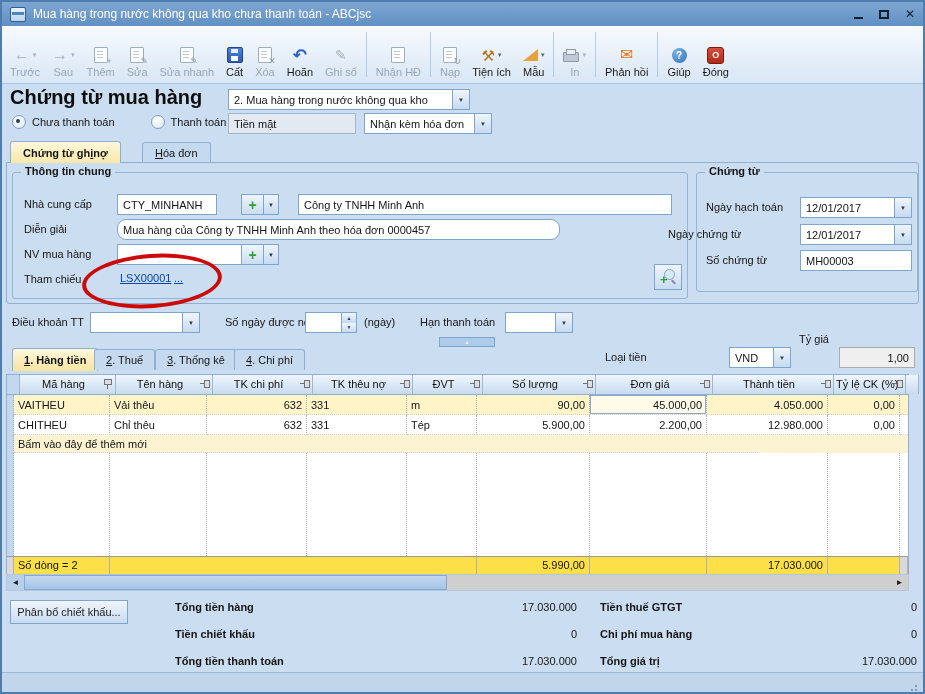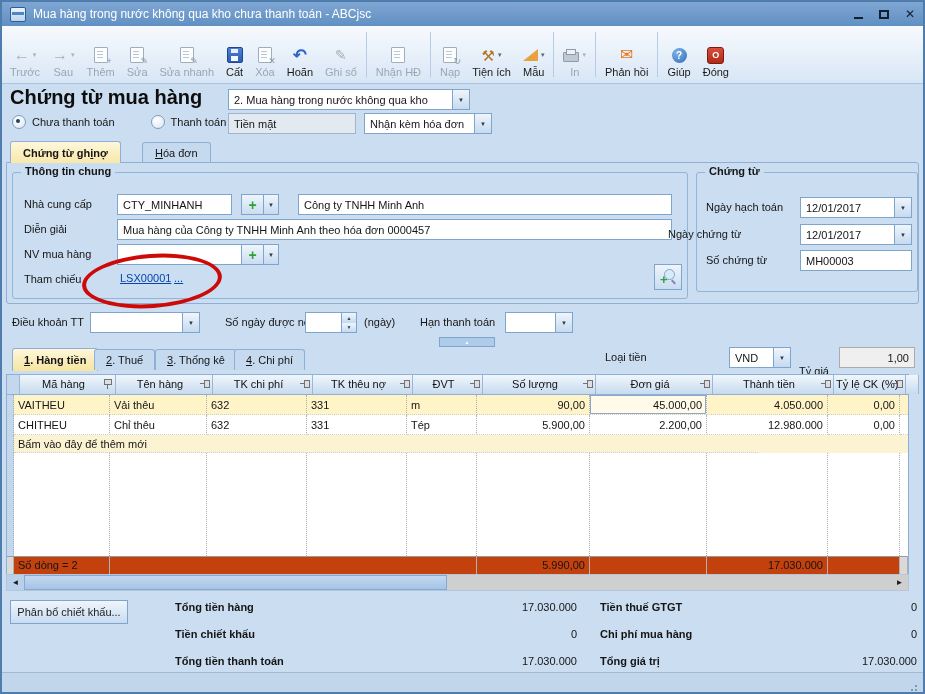--- a/index.html
+++ b/index.html
@@ -76,23 +76,23 @@
   .g-row{display:flex;}
   .gc{box-sizing:border-box;padding:0 4px;line-height:19px;height:19px;border-right:1px dotted #ADADAD;overflow:hidden;white-space:nowrap;flex:none;}
   .g-head{background:linear-gradient(#F0F6FC,#C7DBF0);border-bottom:1px solid #8FB0D4;}
   .g-head .gc{border-right:1px solid #9DB8D7;text-align:center;position:relative;padding:0 10px 8px 2px;color:#111;}
   .g-data .gc{height:20px;line-height:20px;border-bottom:1px dotted #CFCFCF;}
   .r-sel{background:#FFF4C8;}
   .r-white{background:#fff;}
   .r-add{background:#FBF3D2;}
   .g-add .gc{height:18px;line-height:18px;border-bottom:1px dotted #CFCFCF;}
   .g-fill .gc{height:103px;border-bottom:none;}
-  .g-sum .gc{background:#c2410c;border-right:1px solid #B0B0B0;border-top:1px solid #9A9A9A;height:18px;line-height:17px;}
+  .g-sum .gc{background:#fde047;border-right:1px solid #B0B0B0;border-top:1px solid #9A9A9A;height:18px;line-height:17px;}
   .c0{width:7px;padding:0;background:#C4D8ED;}
-  .c1{width:96px;}.c2{width:97px;}.c3{width:100px;}.c4{width:100px;}.c5{width:70px;}
+  .c1{width:96px;}.c2{width:97px;}.c3{width:100px;text-align:right;}.c4{width:100px;}.c5{width:70px;}
   .c6{width:113px;}.c7{width:117px;}.c8{width:121px;}.c9{width:72px;}
   .c10{width:8px;border-right:none;padding:0;}
   .num{text-align:right;}
   .g-head .c10{background:linear-gradient(#F0F6FC,#C7DBF0);}
   .g-sum .c0{background:#D9D9D9;}
   .focus-cell{box-shadow:inset 0 0 0 1px #8FA8C8;background:#FFFBE8;}
   .pin{width:10px;height:10px;position:absolute;right:2px;top:4px;opacity:.8;}
   .pin-v::before{content:"";position:absolute;left:1px;top:0;width:6px;height:4px;border:1px solid #555;background:#ddd;}
   .pin-v::after{content:"";position:absolute;left:4px;top:6px;width:1px;height:4px;background:#555;}
   .pin-h::before{content:"";position:absolute;right:0;top:1px;width:4px;height:6px;border:1px solid #555;background:#ddd;}
@@ -278,30 +278,30 @@
   <div class="tab" style="left:140px;">
     <span class="accel">H</span>
       <span>óa đơn</span>
   </div>
   <div class="tab-panel"></div>
 
   <div class="group" style="left:10px;top:170px;width:676px;height:127px;">
     <span class="group-legend">Thông tin chung</span>
   </div>
   <span class="flabel" style="left:22px;top:196px;position:absolute;">Nhà cung cấp</span>
-  <div class="field" style="left:115px;top:192px;width:115px;">
+  <div class="field" style="left:115px;top:192px;width:100px;">
     <span class="field-text">CTY_MINHANH</span>
   </div>
   <span class="plus-btn" style="left:239px;top:192px;">+</span>
   <span class="caret-btn" style="left:261px;top:192px;">▼</span>
   <div class="field" style="left:296px;top:192px;width:374px;">
     <span class="field-text">Công ty TNHH Minh Anh</span>
   </div>
   <span class="flabel" style="left:22px;top:221px;position:absolute;">Diễn giải</span>
-  <div class="field" style="left:115px;top:217px;width:555px;">
+  <div class="field" style="left:115px;top:217px;width:443px;border-radius:9px;">
     <span class="field-text">Mua hàng của Công ty TNHH Minh Anh theo hóa đơn 0000457</span>
   </div>
   <span class="flabel" style="left:22px;top:246px;position:absolute;">NV mua hàng</span>
   <div class="field" style="left:115px;top:242px;width:125px;">
     <span class="field-text"></span>
   </div>
   <span class="plus-btn" style="left:239px;top:242px;">+</span>
   <span class="caret-btn" style="left:261px;top:242px;">▼</span>
   <span class="flabel" style="left:22px;top:271px;position:absolute;">Tham chiếu</span>
   <span class="flabel link" style="left:118px;top:270px;position:absolute;">LSX00001</span>
@@ -370,21 +370,21 @@
   </div>
   <div class="dtab" style="left:232px;">
     <span class="accel">4</span>
       <span>. Chi phí</span>
   </div>
   <span class="flabel" style="left:603px;top:349px;position:absolute;">Loại tiền</span>
   <div class="combo" style="left:727px;top:345px;width:62px;">
     <span class="combo-text">VND</span>
     <span class="combo-btn">▼</span>
   </div>
-  <span class="flabel" style="left:797px;top:363px;position:absolute;">Tỷ giá</span>
+  <span class="flabel" style="left:797px;top:331px;position:absolute;">Tỷ giá</span>
   <div class="field gray" style="left:837px;top:345px;width:76px;">
     <span class="field-text num" style="text-align:right;width:100%;">1,00</span>
   </div>
 
   <div class="grid">
     <div class="g-row g-head">
       <span class="gc c0"></span>
       <span class="gc c1"><span>Mã hàng</span><span class="pin pin-v"></span></span>
       <span class="gc c2"><span>Tên hàng</span><span class="pin pin-h"></span></span>
       <span class="gc c3"><span>TK chi phí</span><span class="pin pin-h"></span></span>

